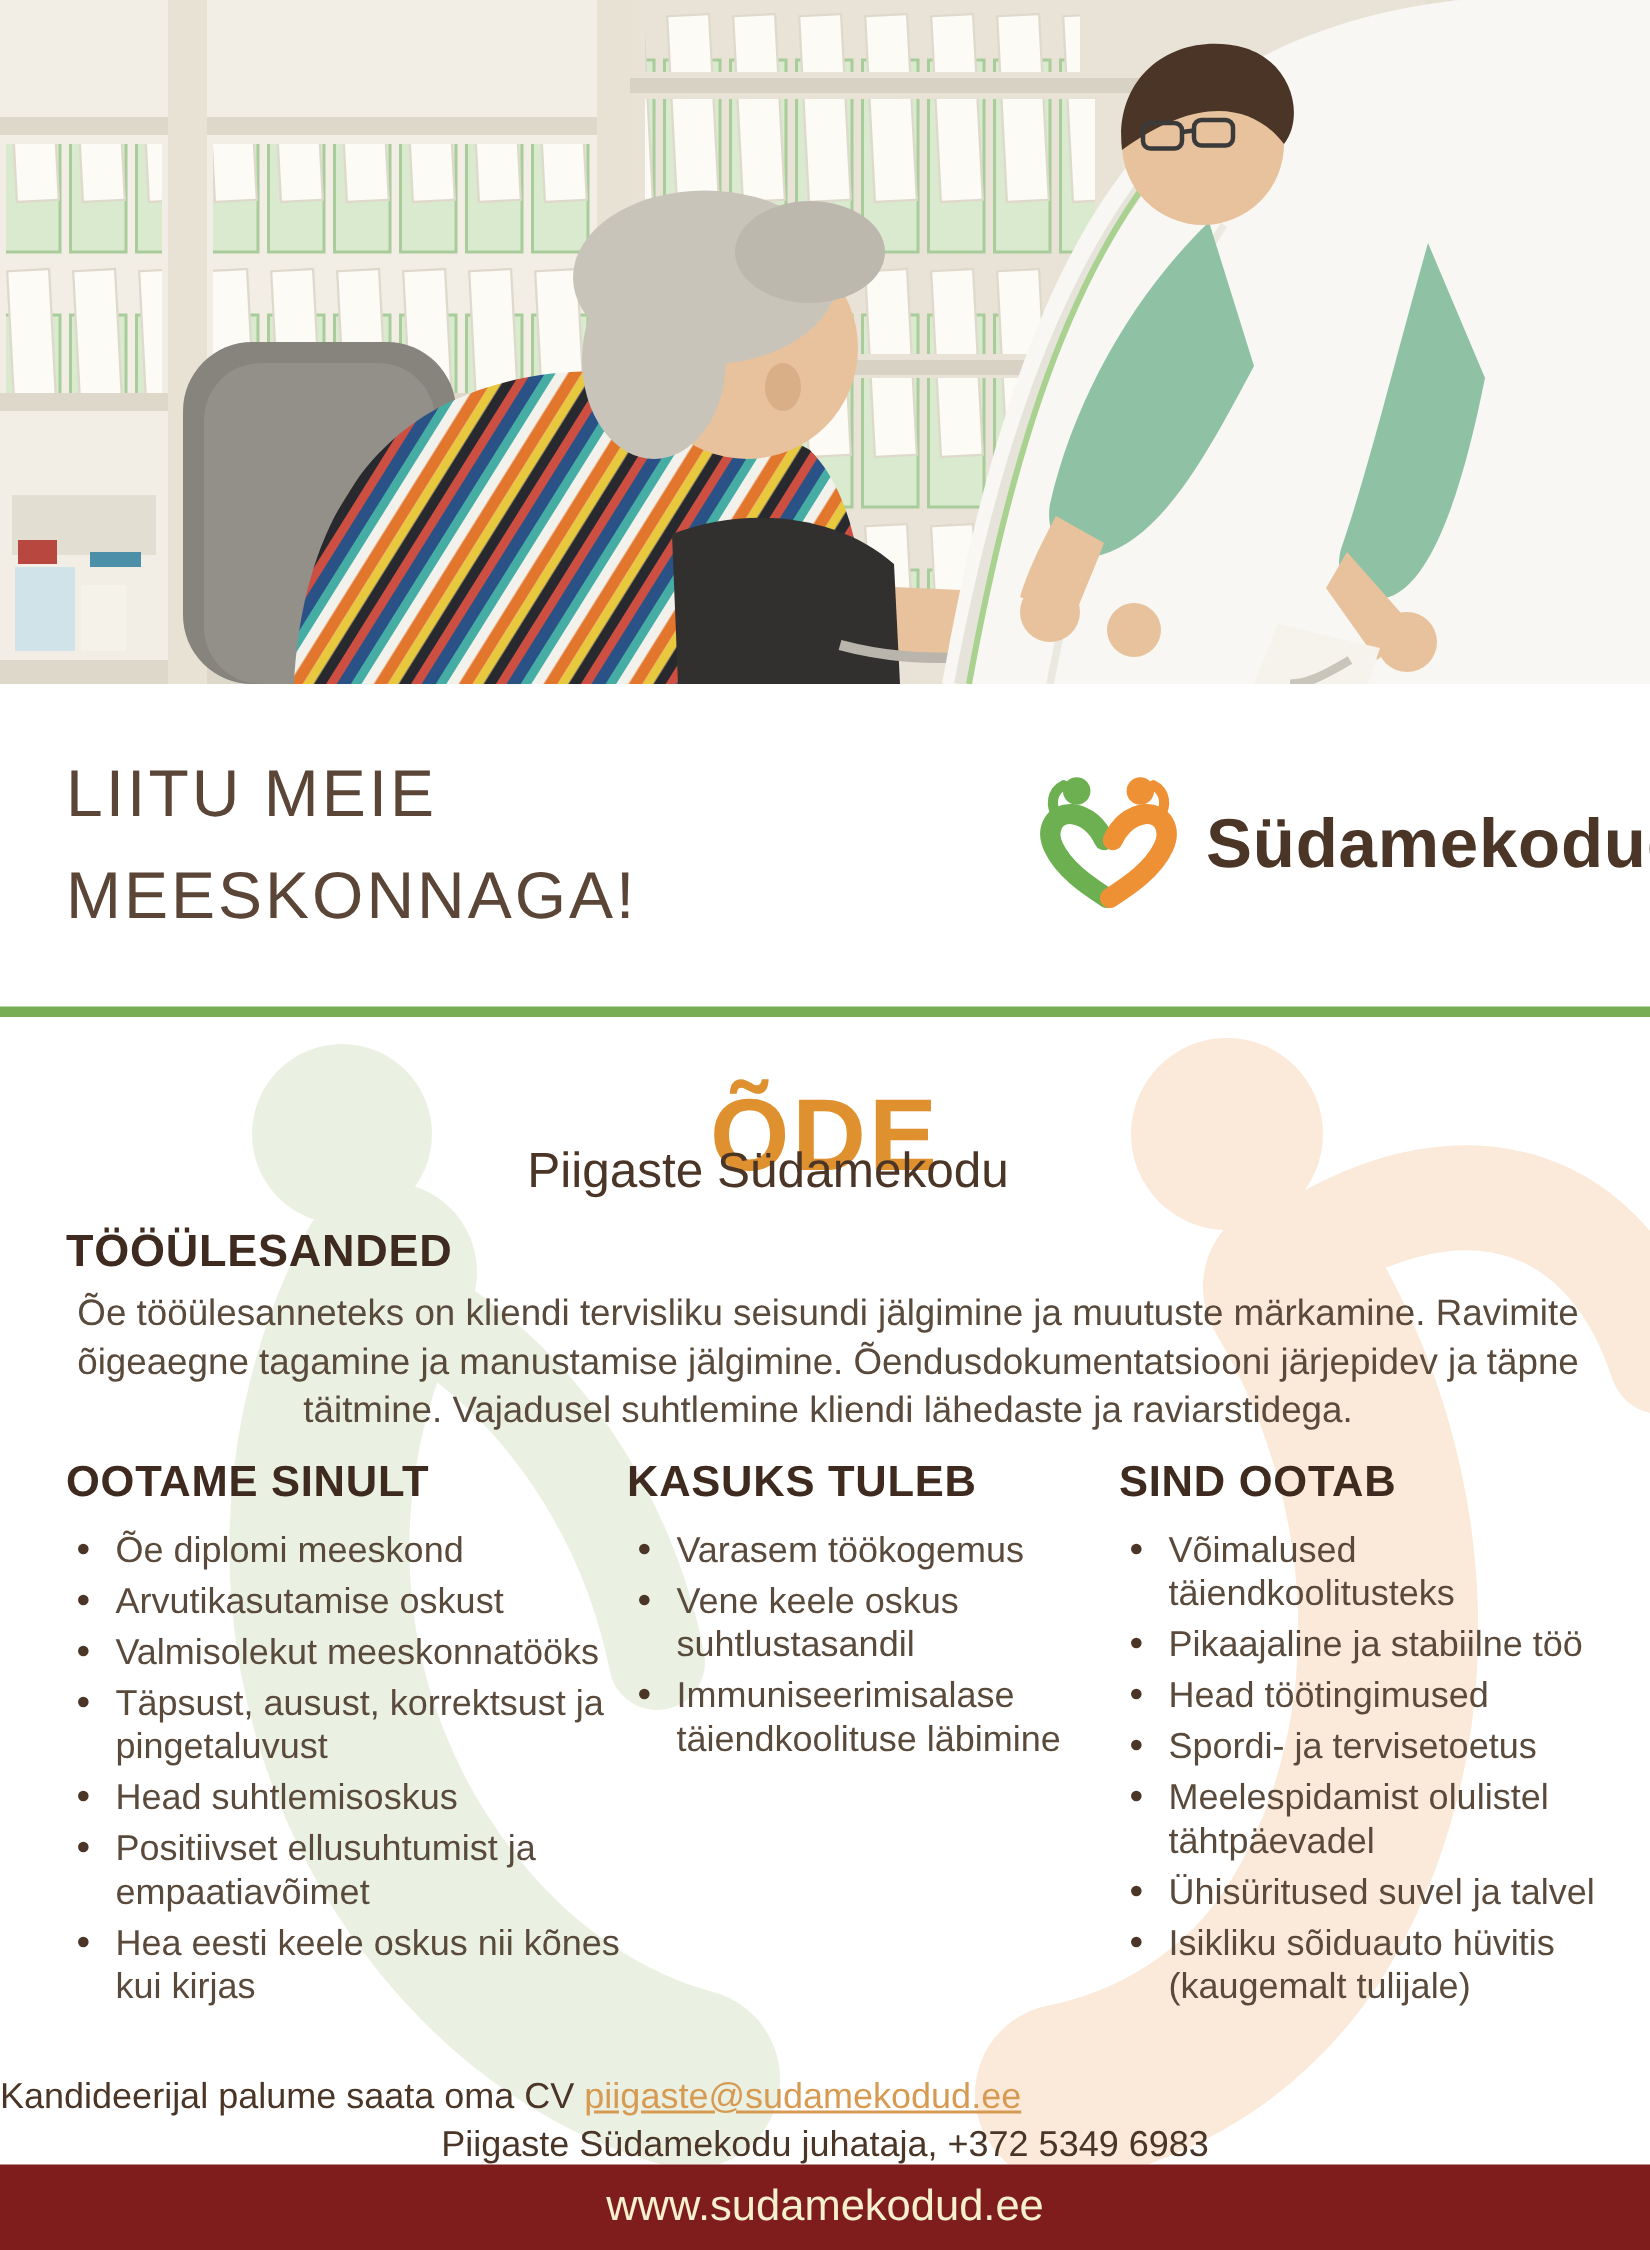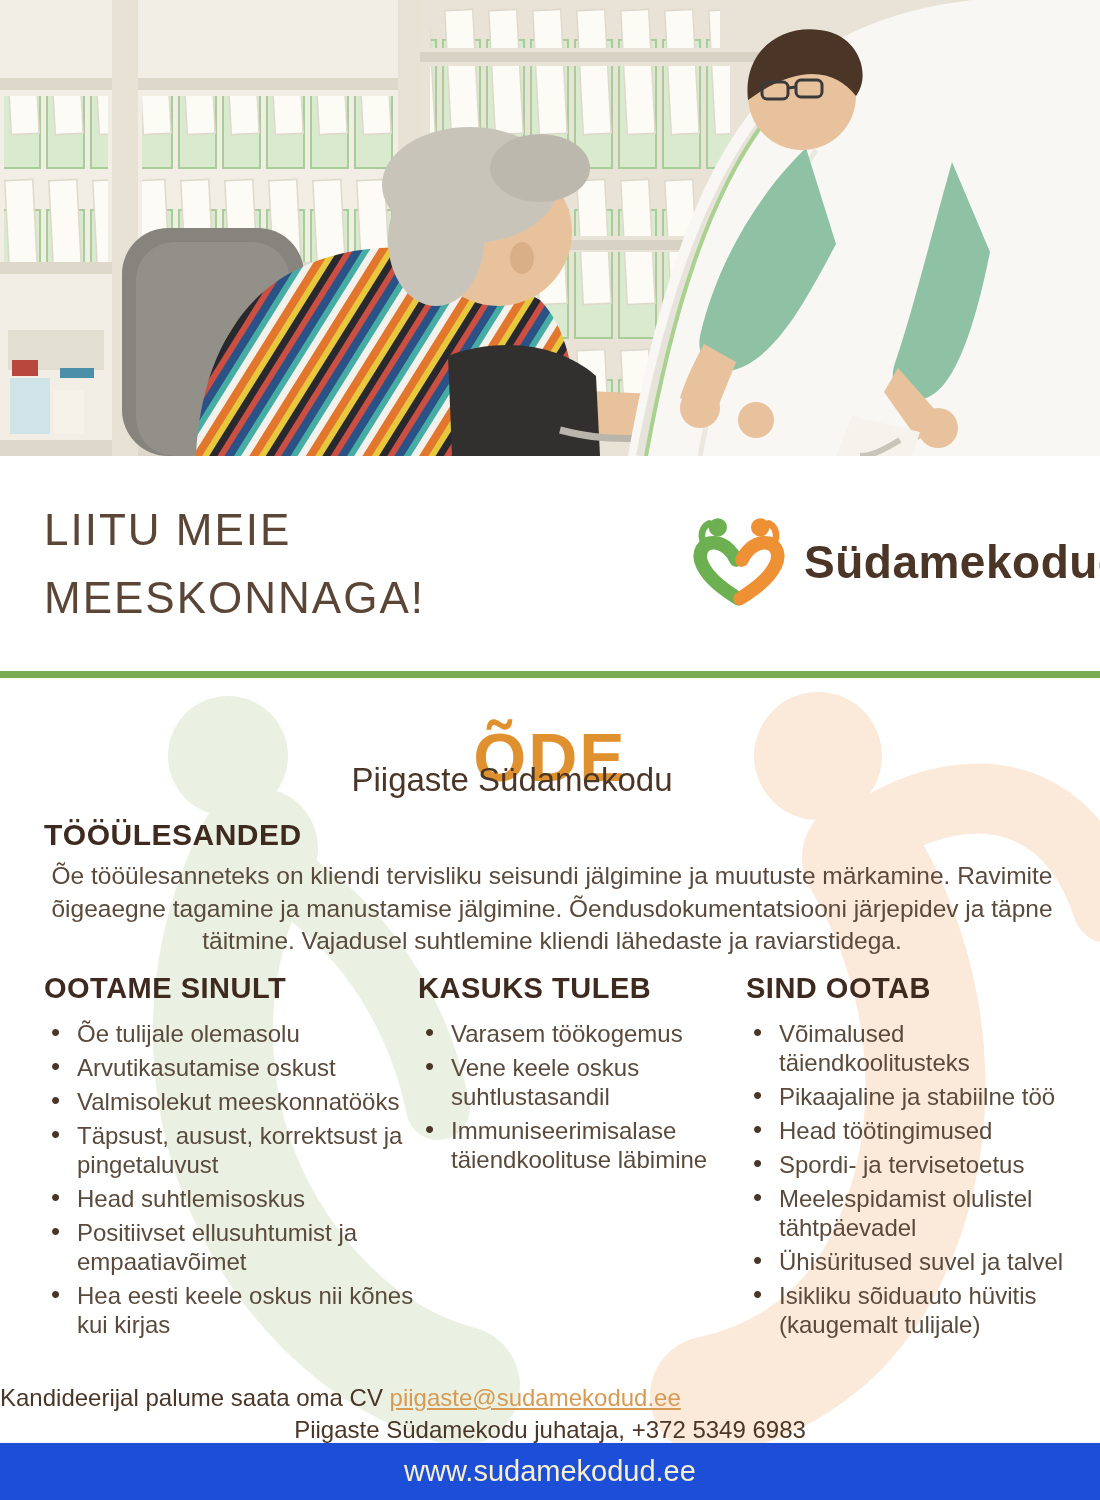--- a/index.html
+++ b/index.html
@@ -52,21 +52,21 @@
     position:absolute;left:0;top:1384px;width:916px;
     font-size:24px;color:#4A3527;
   }
   .footer-cv a{color:#D69A53;text-decoration:underline;cursor:pointer;}
   .footer-contact{
     position:absolute;left:0;top:1416px;width:1100px;text-align:center;
     font-size:24px;color:#4A3527;
   }
   .footer-bar{
     position:absolute;left:0;top:1443px;width:1100px;height:57px;
-    background:#1d4ed8;text-align:center;z-index:4;
+    background:#7f1d1d;text-align:center;z-index:4;
   }
   .footer-bar a{
     display:inline-block;line-height:57px;font-size:29px;color:#F7F0CC;text-decoration:none;cursor:pointer;
   }
 </style>
 </head>
 <body>
 
 <svg class="hero" viewBox="0 0 1100 456" preserveAspectRatio="none" aria-hidden="true">
   <defs>
@@ -197,21 +197,21 @@
 <div class="content">
   <div class="job-title">ÕDE</div>
   <div class="job-subtitle">Piigaste Südamekodu</div>
 
   <h2 class="tasks-heading" style="margin:0;">TÖÖÜLESANDED</h2>
   <p class="tasks-body" style="margin:0;text-align:center;">Õe tööülesanneteks on kliendi tervisliku seisundi jälgimine ja muutuste märkamine. Ravimite õigeaegne tagamine ja manustamise jälgimine. Õendusdokumentatsiooni järjepidev ja täpne täitmine. Vajadusel suhtlemine kliendi lähedaste ja raviarstidega.</p>
 
   <div class="col col1">
     <h3 class="col-heading">OOTAME SINULT</h3>
     <ul>
-        <li>Õe tulijale olemasolu</li>
+        <li>Õe diplomi meeskond</li>
         <li>Arvutikasutamise oskust</li>
         <li>Valmisolekut meeskonnatööks</li>
         <li>Täpsust, ausust, korrektsust ja pingetaluvust</li>
         <li>Head suhtlemisoskus</li>
         <li>Positiivset ellusuhtumist ja empaatiavõimet</li>
         <li>Hea eesti keele oskus nii kõnes kui kirjas</li>
       </ul>
   </div>
 
   <div class="col col2">

